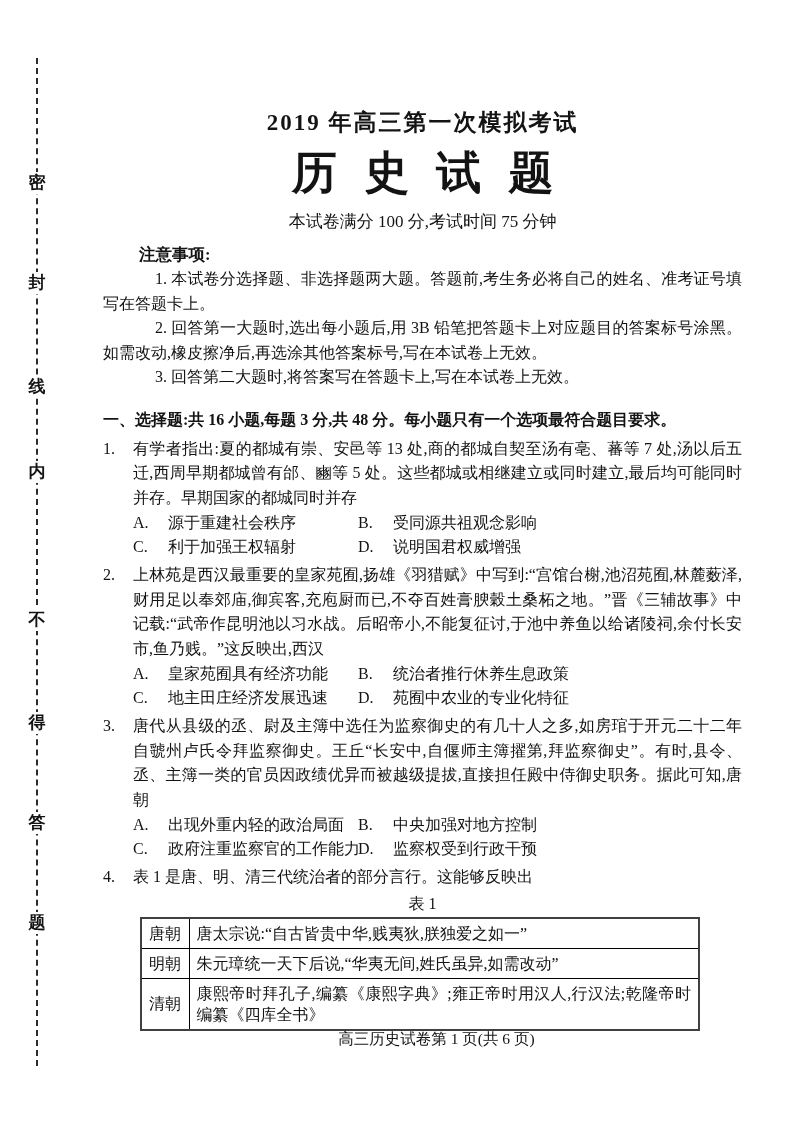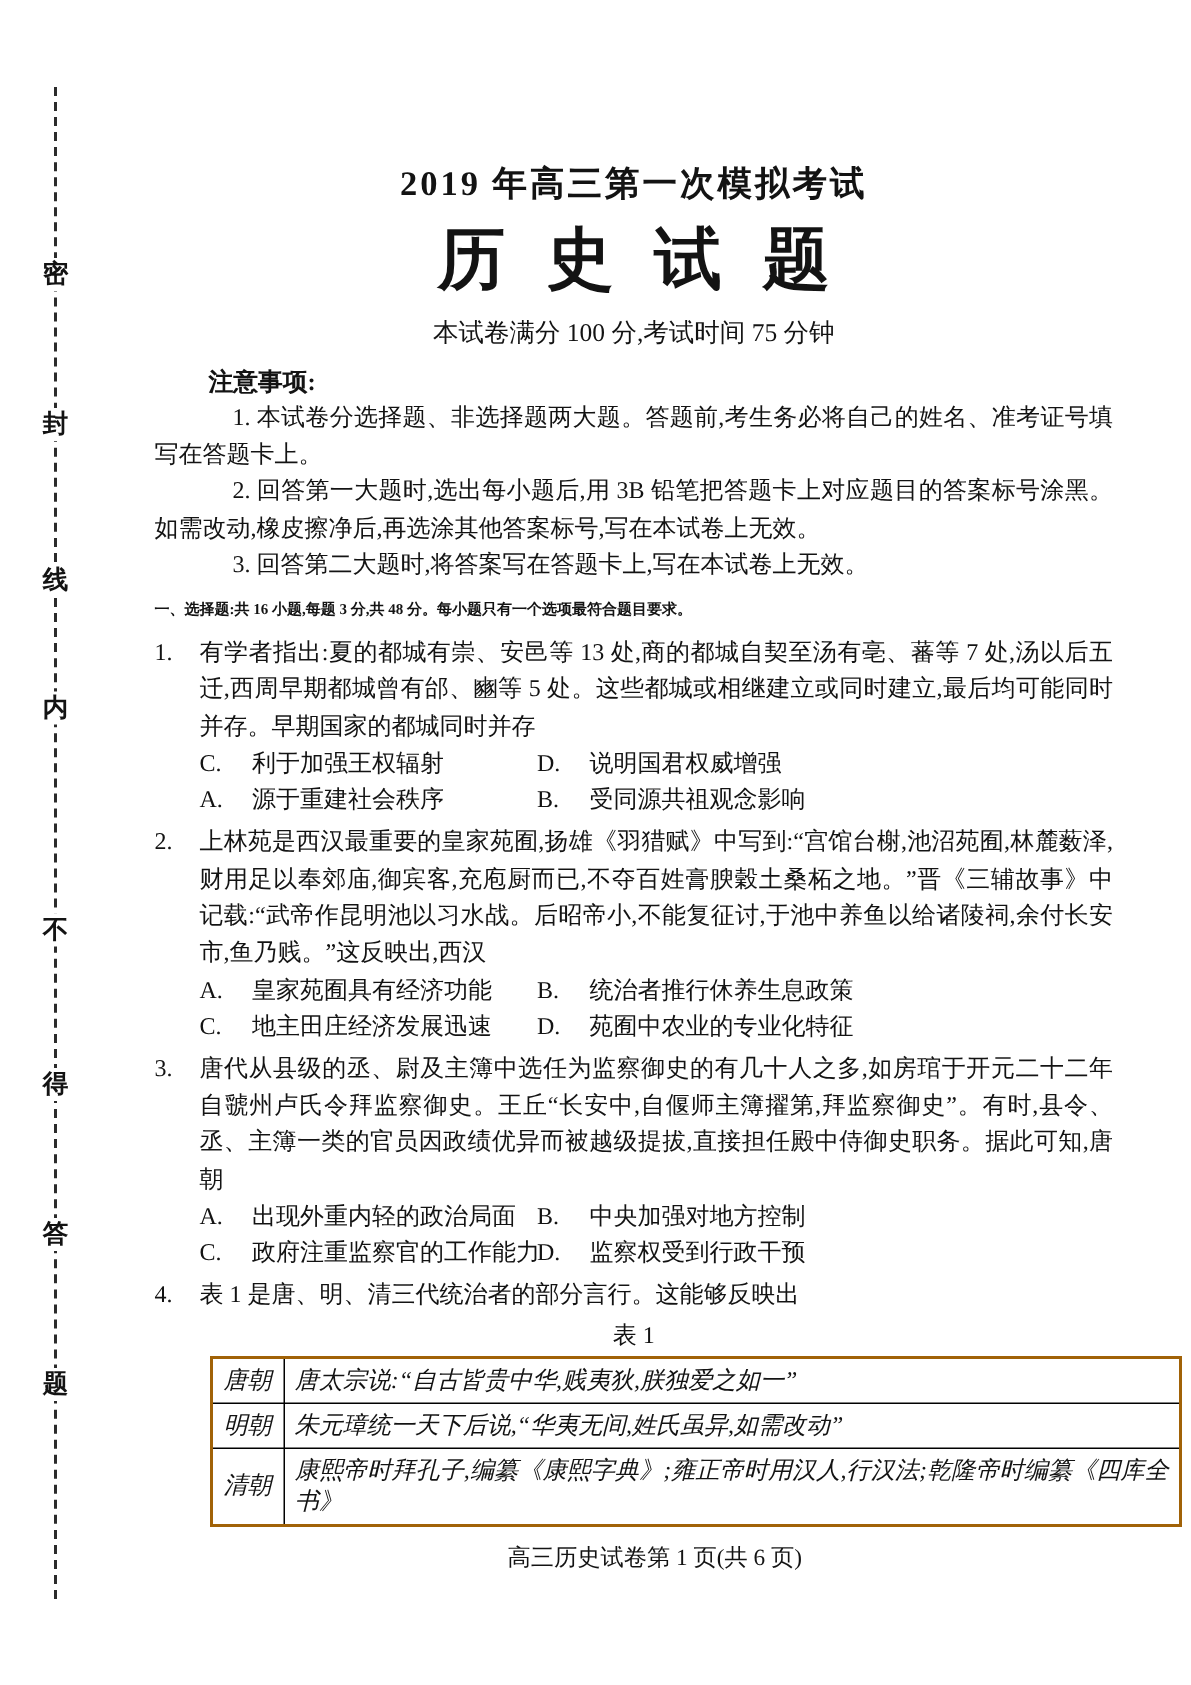--- a/index.html
+++ b/index.html
@@ -37,40 +37,39 @@
   }
   .exam-info { font-size: 17px; text-align: center; margin: 15px 0 0; line-height: 24px; }
 
   .notice-heading { font-size: 16.5px; font-weight: 700; margin: 9px 0 0 36px; line-height: 24px; }
   .notice-item {
     font-size: 16px; line-height: 24.5px; margin: 0;
     text-indent: 52px; text-align: justify; word-break: break-all;
   }
 
   .section-heading {
-    font-size: 10px; font-weight: 700; margin: 5px 0 0;
+    font-size: 16px; font-weight: 700; margin: 18px 0 0;
     line-height: 24px; text-align: justify; word-break: break-all;
   }
 
   .question { position: relative; padding-left: 30px; margin-top: 5px; }
   .qnum { position: absolute; left: 0; top: 0; font-size: 16px; line-height: 24.5px; }
   .stem {
     margin: 0; font-size: 16px; line-height: 24.5px;
     text-align: justify; word-break: break-all;
   }
   .opts { margin-top: 1px; }
   .opt-row { display: grid; grid-template-columns: 225px 1fr; }
   .opt { font-size: 16px; line-height: 23.5px; white-space: nowrap; }
   .opt-label { display: inline-block; width: 35px; }
 
   .table-caption { text-align: center; font-size: 16px; margin: 4px 0 3px; line-height: 20px; }
   table.t1 {
-    border-collapse: collapse; margin-left: 37px; width: 648px;
-    border: 2px solid #a16207;
-    font-style: italic;
+    border-collapse: collapse; margin-left: 37px; width: 560px;
+    border: 2px solid #404040;
   }
   table.t1 td {
     border: 1.5px solid #000; font-size: 16px; line-height: 21px;
     padding: 4px 7px; text-align: justify; word-break: break-all;
   }
   td.dynasty { width: 48px; text-align: center; padding: 4px 2px; }
 
   .footer {
     position: absolute; top: 1029px; left: 117px; width: 639px;
     text-align: center; font-size: 15.5px; line-height: 20px;
@@ -100,26 +99,26 @@
   <p class="notice-item">2. 回答第一大题时,选出每小题后,用 3B 铅笔把答题卡上对应题目的答案标号涂黑。如需改动,橡皮擦净后,再选涂其他答案标号,写在本试卷上无效。</p>
   <p class="notice-item">3. 回答第二大题时,将答案写在答题卡上,写在本试卷上无效。</p>
 
   <p class="section-heading">一、选择题:共 16 小题,每题 3 分,共 48 分。每小题只有一个选项最符合题目要求。</p>
 
   <div class="question">
     <span class="qnum">1.</span>
     <p class="stem">有学者指出:夏的都城有崇、安邑等 13 处,商的都城自契至汤有亳、蕃等 7 处,汤以后五迁,西周早期都城曾有邰、豳等 5 处。这些都城或相继建立或同时建立,最后均可能同时并存。早期国家的都城同时并存</p>
     <div class="opts">
       <div class="opt-row">
+        <div class="opt"><span class="opt-label">A.</span><span>源于重建社会秩序</span></div>
+        <div class="opt"><span class="opt-label">B.</span><span>受同源共祖观念影响</span></div>
+      </div>
+      <div class="opt-row">
         <div class="opt"><span class="opt-label">C.</span><span>利于加强王权辐射</span></div>
         <div class="opt"><span class="opt-label">D.</span><span>说明国君权威增强</span></div>
-      </div>
-      <div class="opt-row">
-        <div class="opt"><span class="opt-label">A.</span><span>源于重建社会秩序</span></div>
-        <div class="opt"><span class="opt-label">B.</span><span>受同源共祖观念影响</span></div>
       </div>
     </div>
   </div>
 
   <div class="question">
     <span class="qnum">2.</span>
     <p class="stem">上林苑是西汉最重要的皇家苑囿,扬雄《羽猎赋》中写到:“宫馆台榭,池沼苑囿,林麓薮泽,财用足以奉郊庙,御宾客,充庖厨而已,不夺百姓膏腴穀土桑柘之地。”晋《三辅故事》中记载:“武帝作昆明池以习水战。后昭帝小,不能复征讨,于池中养鱼以给诸陵祠,余付长安市,鱼乃贱。”这反映出,西汉</p>
     <div class="opts">
       <div class="opt-row">
         <div class="opt"><span class="opt-label">A.</span><span>皇家苑囿具有经济功能</span></div>

